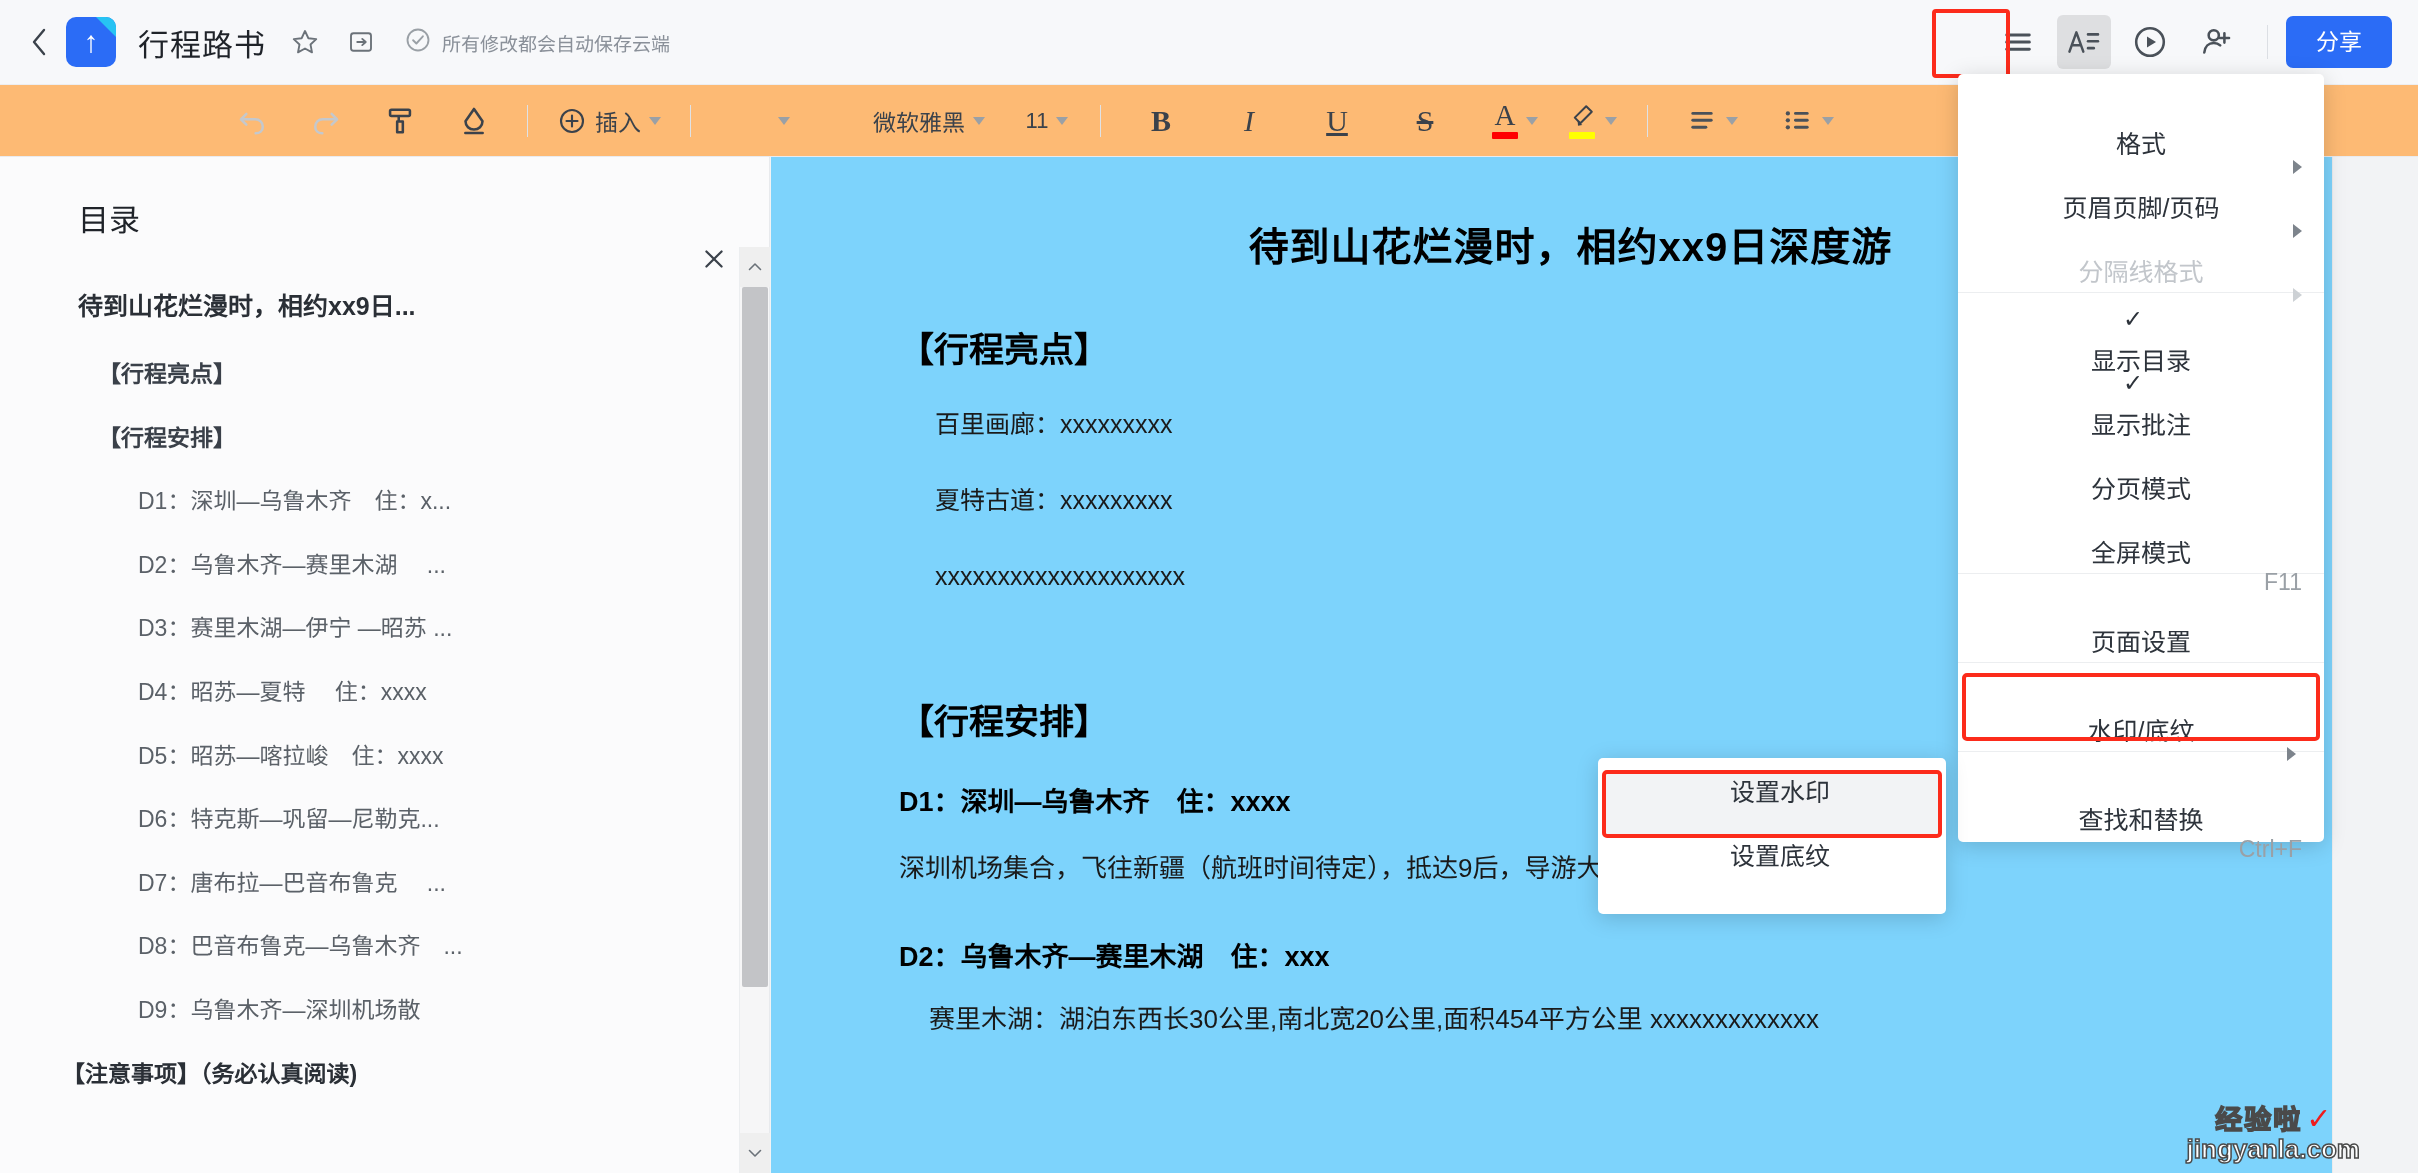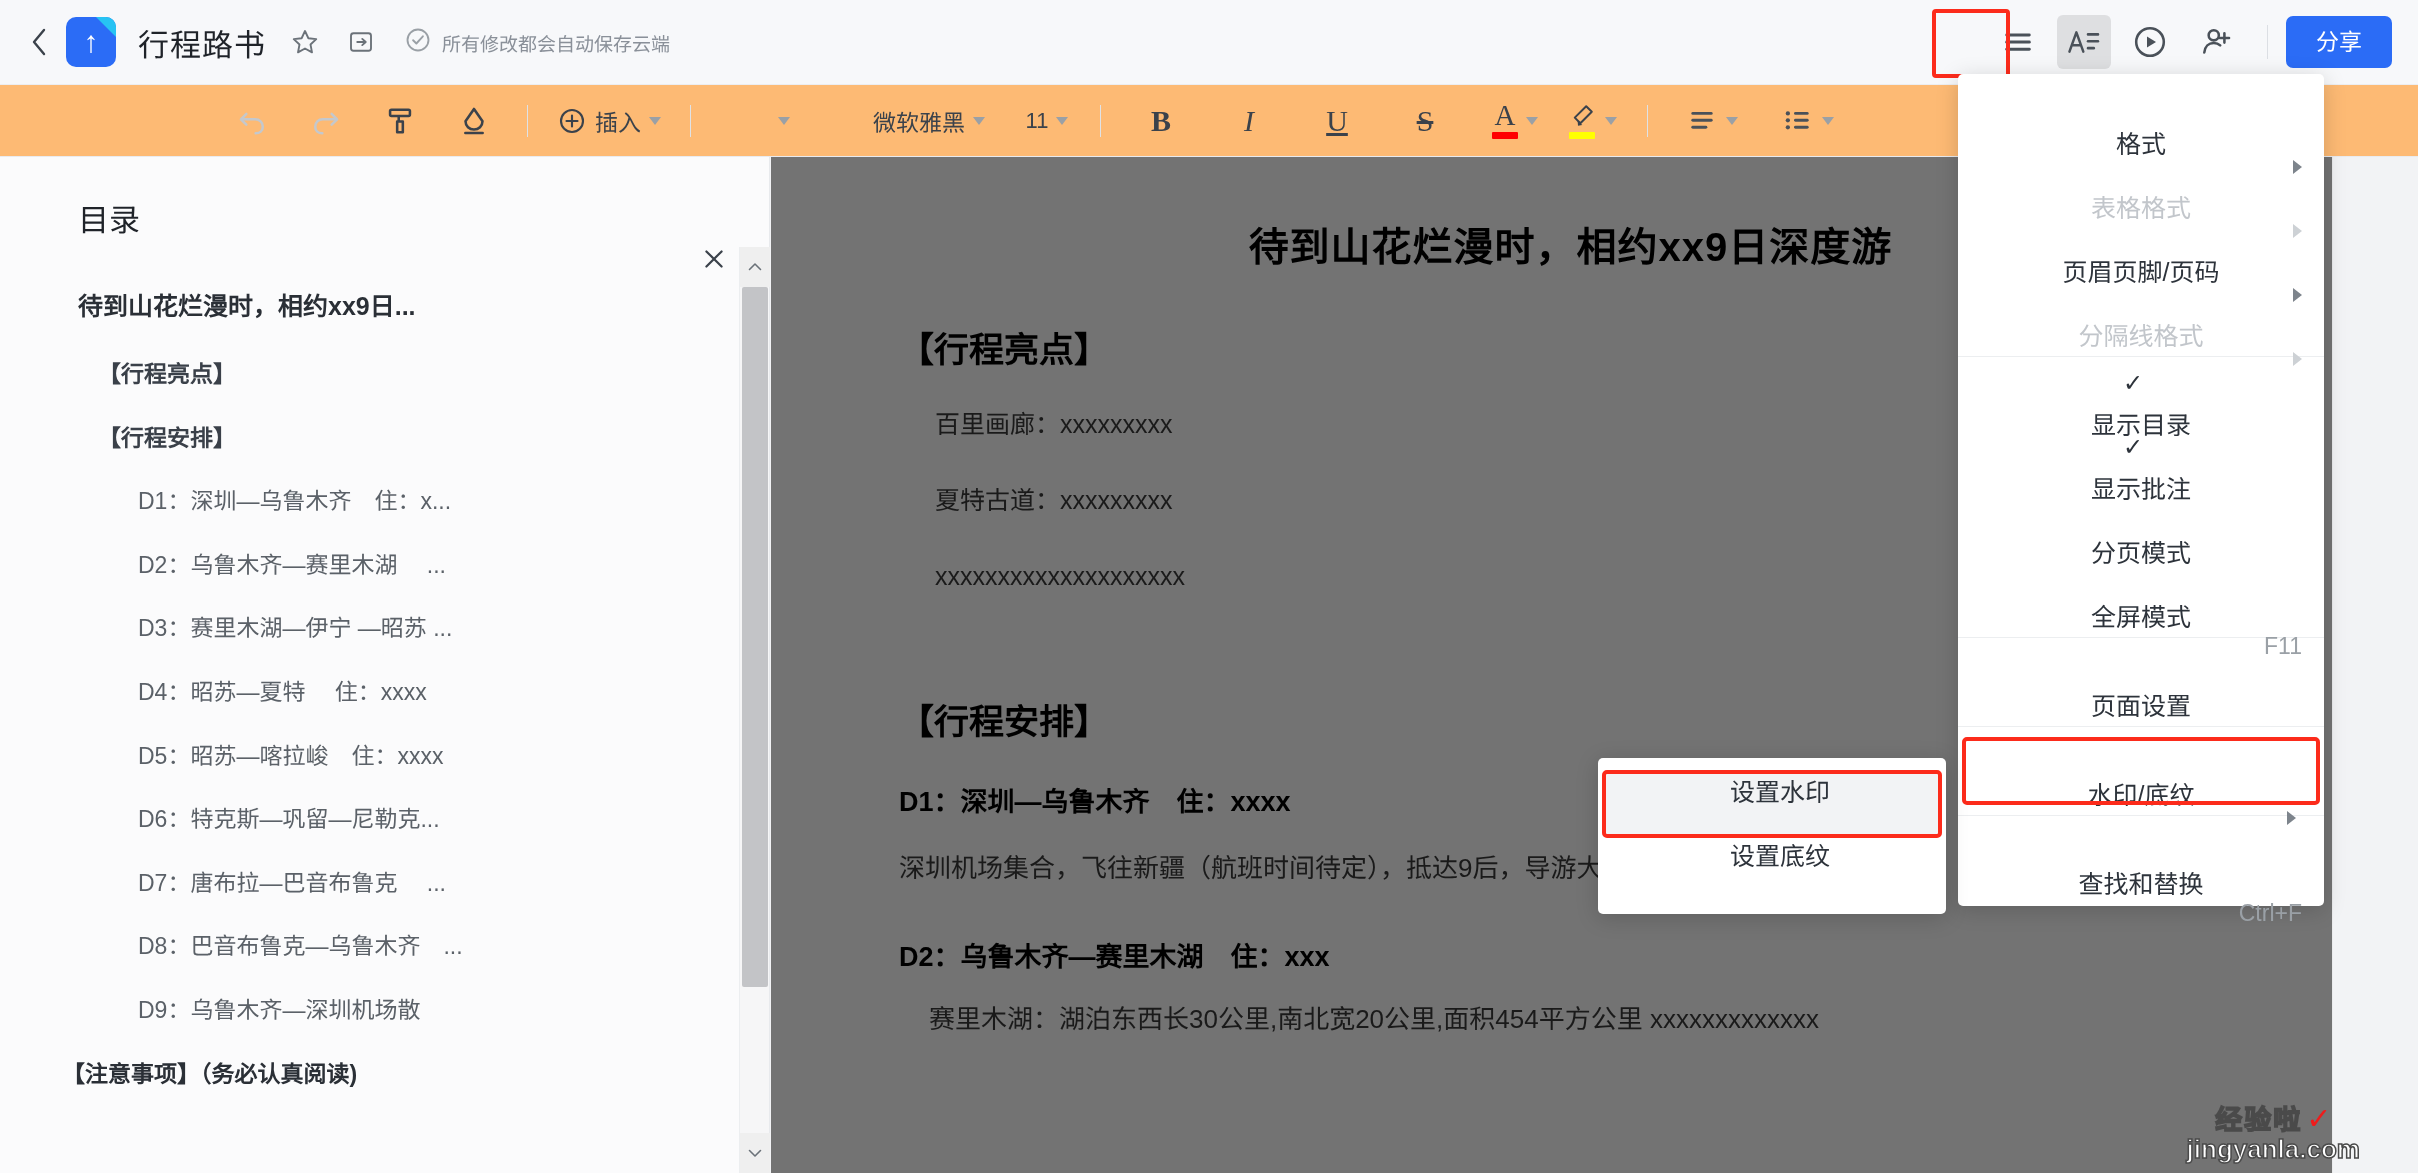--- a/index.html
+++ b/index.html
@@ -294,21 +294,21 @@
     width: 1647px;
     height: 1016px;
     background: #f2f3f5;
     overflow: hidden;
   }
   .page {
     position: absolute;
     left: 0; top: 0;
     width: 1561px;
     height: 1016px;
-    background: #737373;
+    background: #7dd3fc;
     box-shadow: 0 0 0 1px rgba(0,0,0,0.03);
   }
   .page-inner {
     padding: 58px 90px 0 128px;
   }
   .doc-h1 {
     text-align: center;
     font-size: 40px;
     font-weight: bold;
     color: #000;
@@ -725,25 +725,20 @@
     </div>
   </div>
 </div>
 
 <div class="menu-main" id="menu-main">
     <div class="menu-row">
       <span class="check"></span>
       <span class="mlabel">格式</span>
       <span class="submenu-arrow"></span>
     </div>
-    <div class="menu-row disabled">
-      <span class="check"></span>
-      <span class="mlabel">表格格式</span>
-      <span class="submenu-arrow"></span>
-    </div>
     <div class="menu-row">
       <span class="check"></span>
       <span class="mlabel">页眉页脚/页码</span>
       <span class="submenu-arrow"></span>
     </div>
     <div class="menu-row disabled">
       <span class="check"></span>
       <span class="mlabel">分隔线格式</span>
       <span class="submenu-arrow"></span>
     </div>

